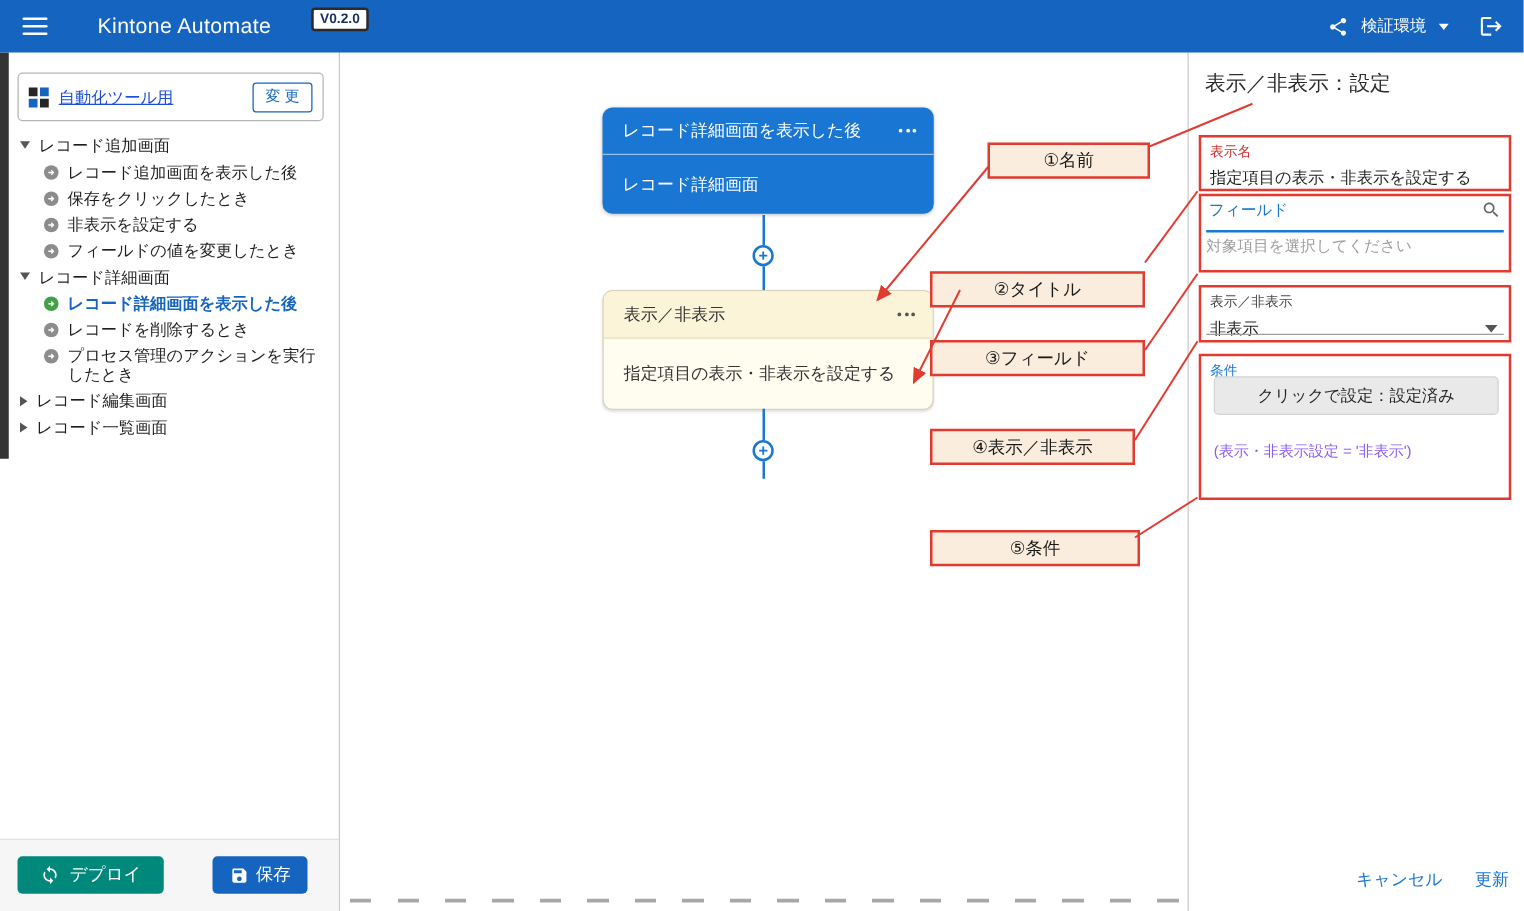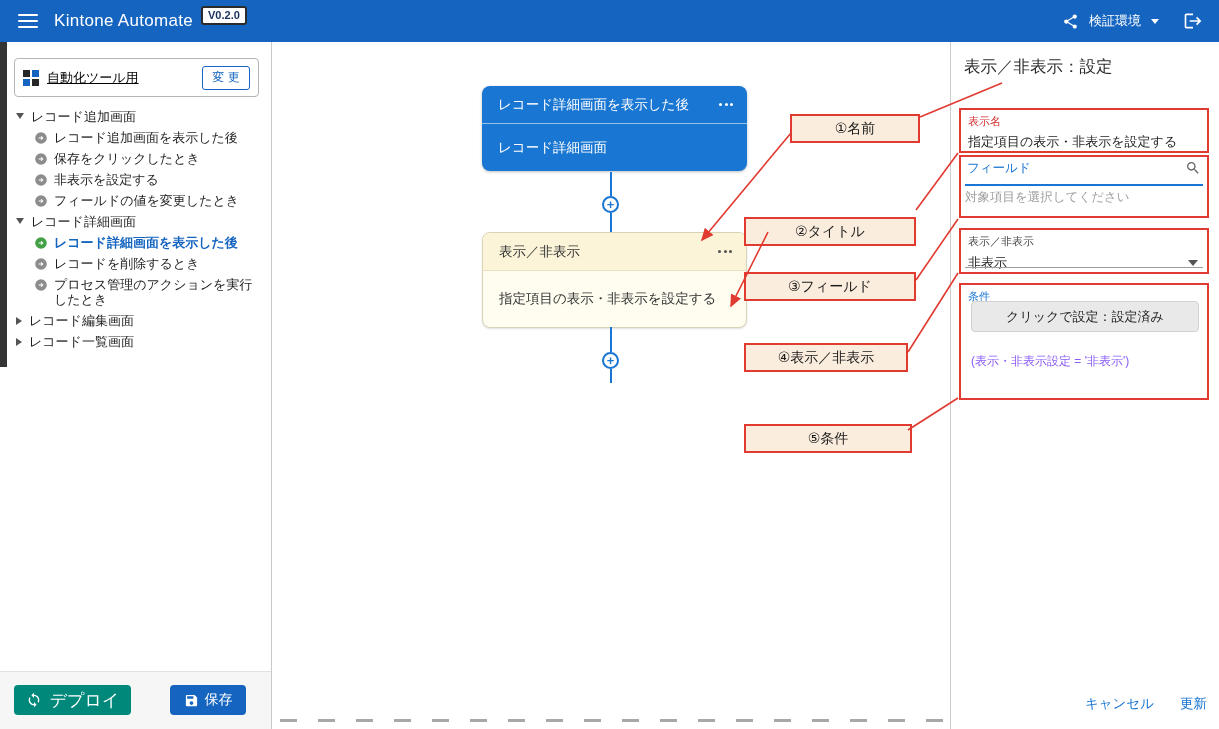--- a/index.html
+++ b/index.html
@@ -1,54 +1,54 @@
 <!DOCTYPE html>
 <html><head>
 <meta charset="utf-8">
 <style>
   * { margin:0; padding:0; box-sizing:border-box; }
   html,body { width:1219px; height:729px; }
   body { font-family:"Liberation Sans","DejaVu Sans",sans-serif; background:#fff; overflow:hidden; }
   #app { position:relative; width:1219px; height:729px; background:#fff; }
 
   
-  .topbar { position:absolute; top:0; left:0; width:100%; height:42px; background:#1565c0; display:flex; align-items:center; color:#fff; z-index:20; }
+  .topbar { position:absolute; top:0; left:0; width:100%; height:42px; background:#1565c0; display:flex; align-items:center; color:#fff; z-index:20;gap:24px; }
   .hamburger { width:20px; margin-left:18px; cursor:pointer; }
   .hamburger span { display:block; height:2px; background:#fff; margin:4px 0; border-radius:1px; }
   .app-title { font-size:17px; margin-left:16px; letter-spacing:.3px; }
   .version-badge { margin-left:8px; background:#fff; color:#16305c; border:2px solid #2b2b2b; font-size:11px; font-weight:bold; padding:0 5px; border-radius:3px; align-self:flex-start; margin-top:6px; line-height:15px; }
   .topbar-right { margin-left:auto; display:flex; align-items:center; gap:10px; margin-right:16px; }
   .env-label { font-size:13px; cursor:pointer; }
   .caret-down { width:0; height:0; border-left:4px solid transparent; border-right:4px solid transparent; border-top:5px solid #fff; cursor:pointer; }
   .icon-btn { display:flex; align-items:center; cursor:pointer; }
   .icon-logout { margin-left:14px; }
 
   
   .sidebar { position:absolute; top:42px; left:0; width:272px; height:687px; background:#fff; border-right:1px solid #c9c9c9; z-index:10; }
   .left-strip { position:absolute; left:0; top:0; width:7px; height:325px; background:#343434; z-index:6; }
   .app-box { position:absolute; left:14px; top:16px; width:245px; height:39px; border:1px solid #b5b5b5; border-radius:4px; display:flex; align-items:center; padding:0 8px; background:#fff; }
   .grid-icon { width:16px; height:16px; display:grid; grid-template-columns:7px 7px; grid-template-rows:7px 7px; gap:2px; margin-right:8px; }
   .grid-icon b { background:#262626; }
   .grid-icon b.blue { background:#1565c0; }
-  .app-link { font-size:13px; color:#000000; text-decoration:underline; cursor:pointer; flex:1; }
+  .app-link { font-size:13px; color:#1d4ed8; text-decoration:underline; cursor:pointer; flex:1; }
   .change-btn { width:48px; height:24px; border:1px solid #1565c0; border-radius:3px; background:#fff; color:#1565c0; font-size:12px; display:flex; align-items:center; justify-content:center; cursor:pointer; }
 
   .tree { position:absolute; top:64px; left:0; right:4px; font-size:13px; color:#1f1f1f; }
   .tree-row { display:flex; align-items:flex-start; padding:3px 4px 3px 0; line-height:15px; min-height:21px; cursor:pointer; }
   .tree-row.parent { padding-left:16px; }
   .tree-row.child  { padding-left:34px; }
   .tri { display:inline-block; margin:4px 7px 0 0; }
   .tri.down  { width:0; height:0; border-left:4px solid transparent; border-right:4px solid transparent; border-top:6px solid #555; }
   .tri.right { width:0; height:0; border-top:4px solid transparent; border-bottom:4px solid transparent; border-left:6px solid #555; }
   .evt-icon { width:14px; height:14px; margin:1px 6px 0 0; flex:none; }
   .tree-label { max-width:200px; }
   .tree-row.selected .tree-label { color:#1565c0; font-weight:bold; }
 
   .sidebar-footer { position:absolute; left:0; bottom:0; width:100%; height:58px; background:#f6f6f6; border-top:1px solid #e2e2e2; }
-  .btn-deploy { position:absolute; left:14px; top:13px; width:117px; height:30px; background:#00897b; color:#fff; border-radius:4px; display:flex; align-items:center; justify-content:center; gap:8px; font-size:17px; cursor:pointer; }
+  .btn-deploy { position:absolute; left:14px; top:13px; width:117px; height:30px; background:#00897b; color:#fff; border-radius:4px; display:flex; align-items:center; justify-content:center; gap:8px; font-size:14px; cursor:pointer; }
   .btn-save { position:absolute; left:170px; top:13px; width:76px; height:30px; background:#1565c0; color:#fff; border-radius:4px; display:flex; align-items:center; justify-content:center; gap:6px; font-size:14px; cursor:pointer; }
 
   
   .canvas { position:absolute; top:42px; left:273px; width:677px; height:687px; background:#fff; }
   .node { position:absolute; left:209px; width:265px; border-radius:8px; overflow:hidden; font-size:13.5px; cursor:pointer; }
   .node-blue { top:44px; background:#1976d2; color:#fff; box-shadow:0 1px 3px rgba(0,0,0,.25); }
   .node-blue .node-header { border-bottom:1px solid rgba(255,255,255,.55); }
   .node-yellow { top:190px; background:#fffdf0; color:#333; border:1px solid #d8d3b6; box-shadow:0 1px 2px rgba(0,0,0,.12); }
   .node-yellow .node-header { background:#fbf4d8; border-bottom:1px solid #e6e0c2; }
   .node-header { height:38px; display:flex; align-items:center; padding:0 12px 0 16px; }

